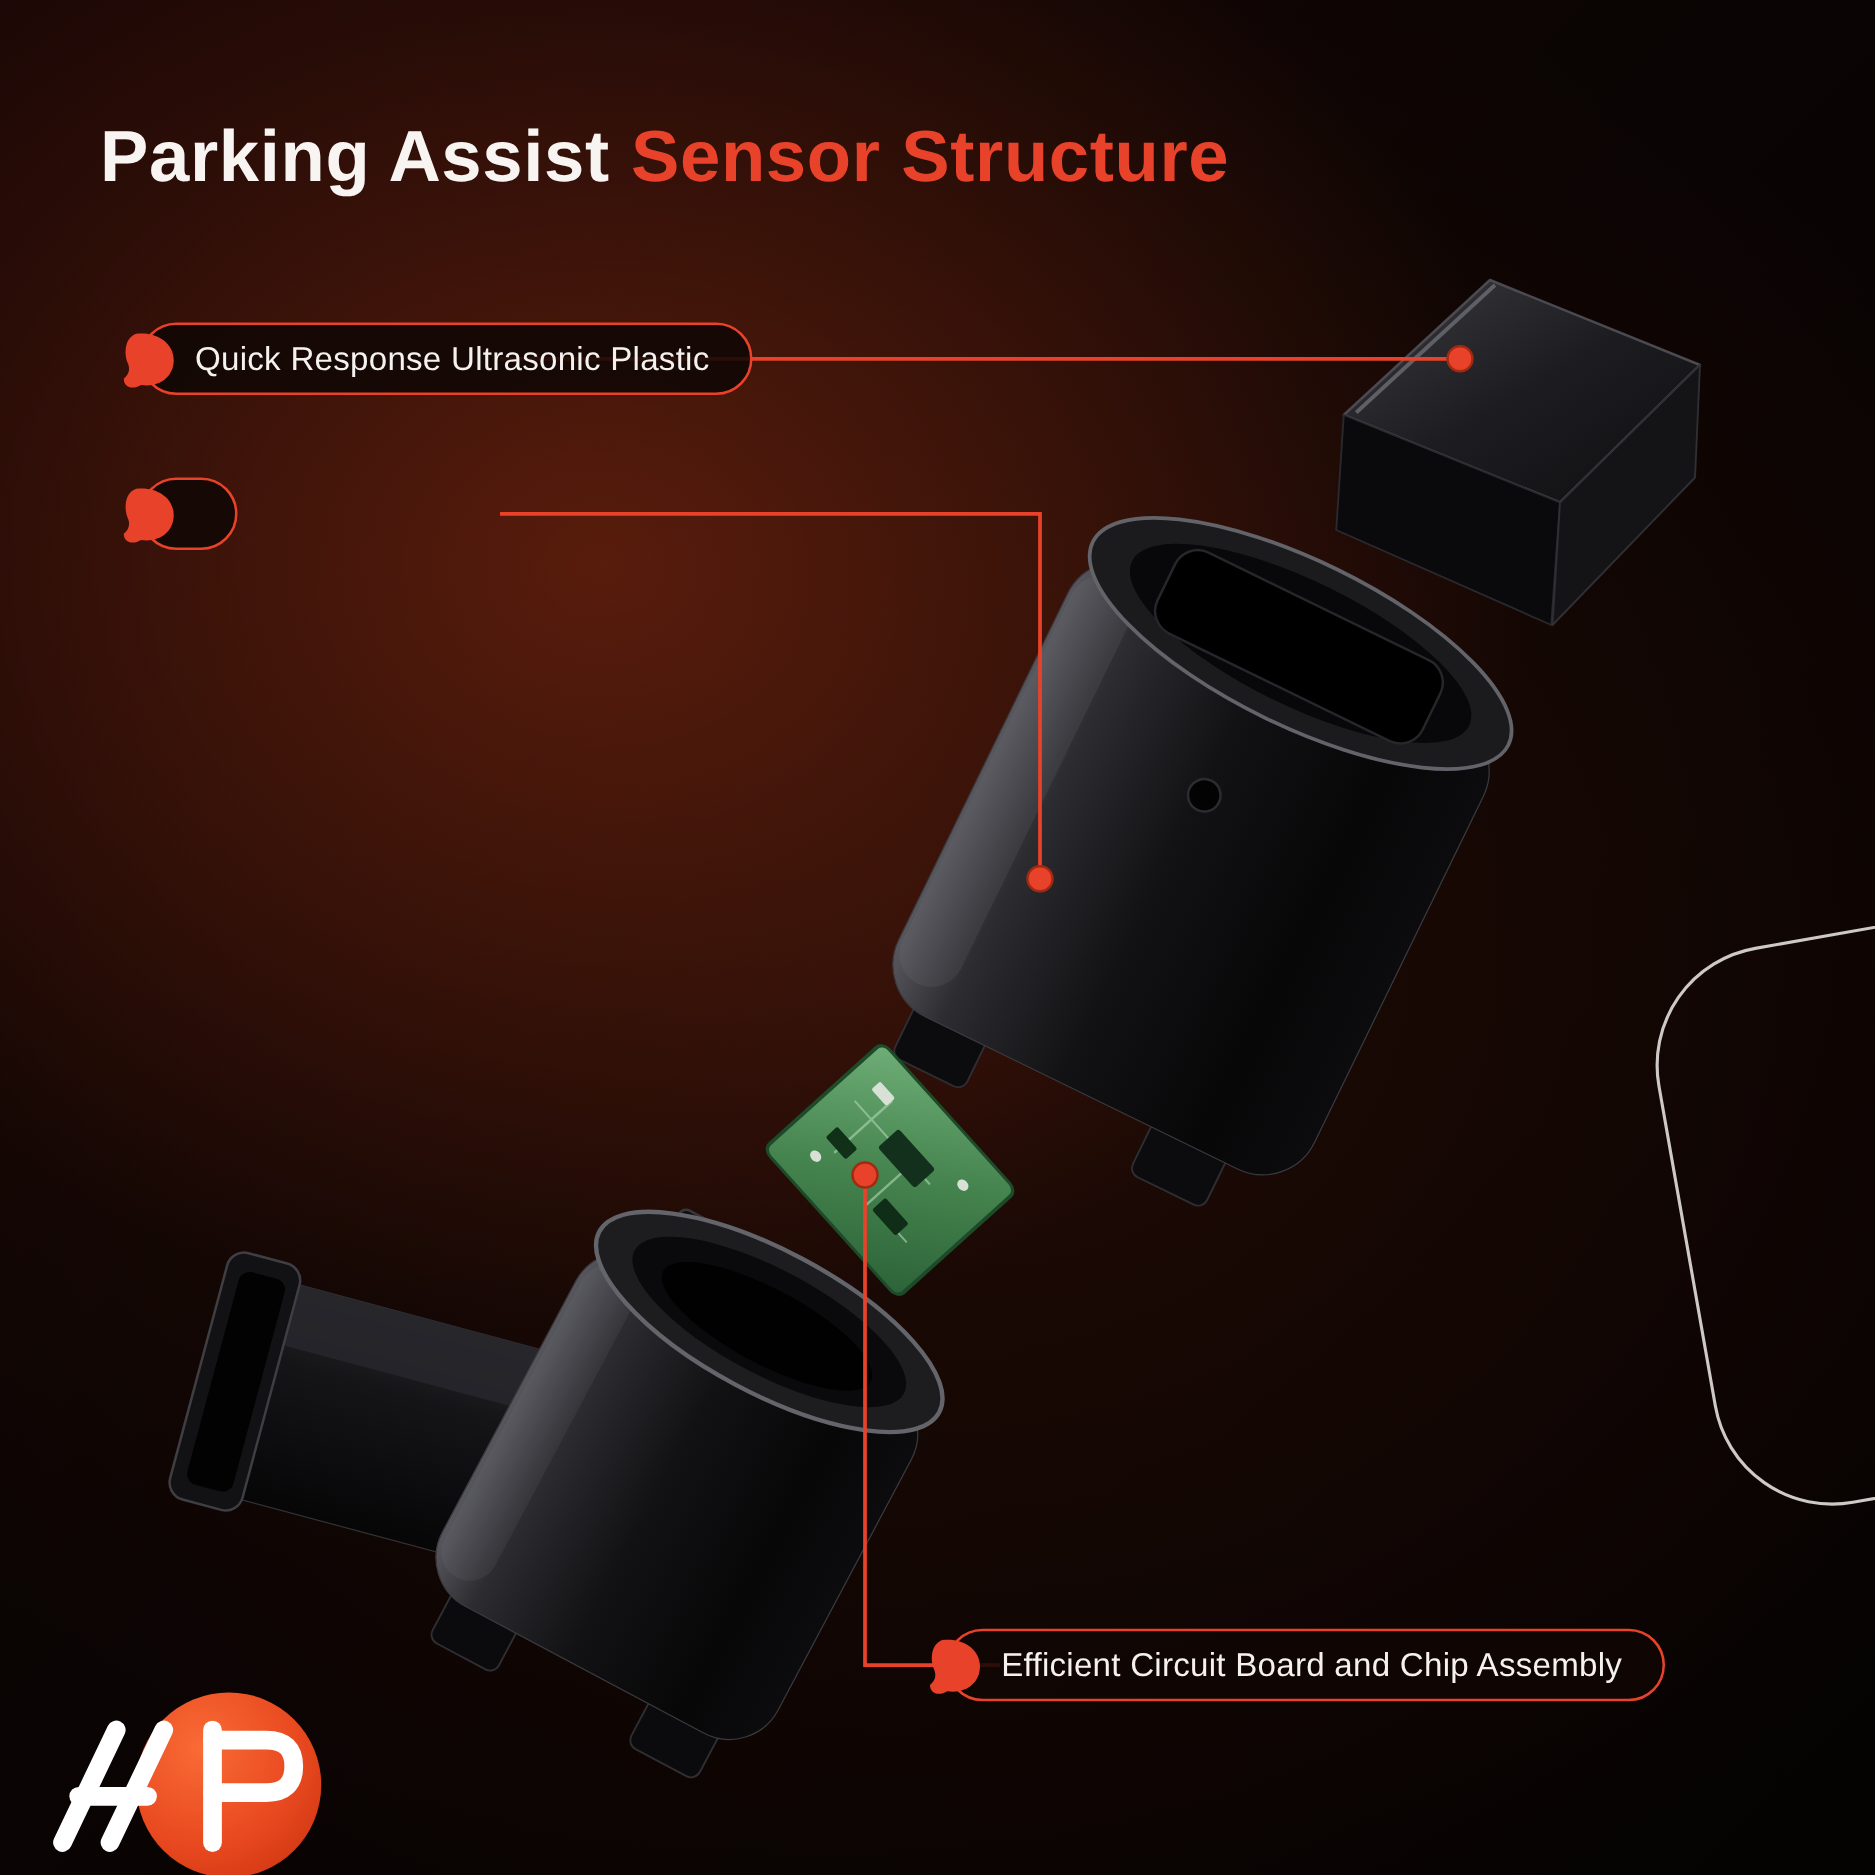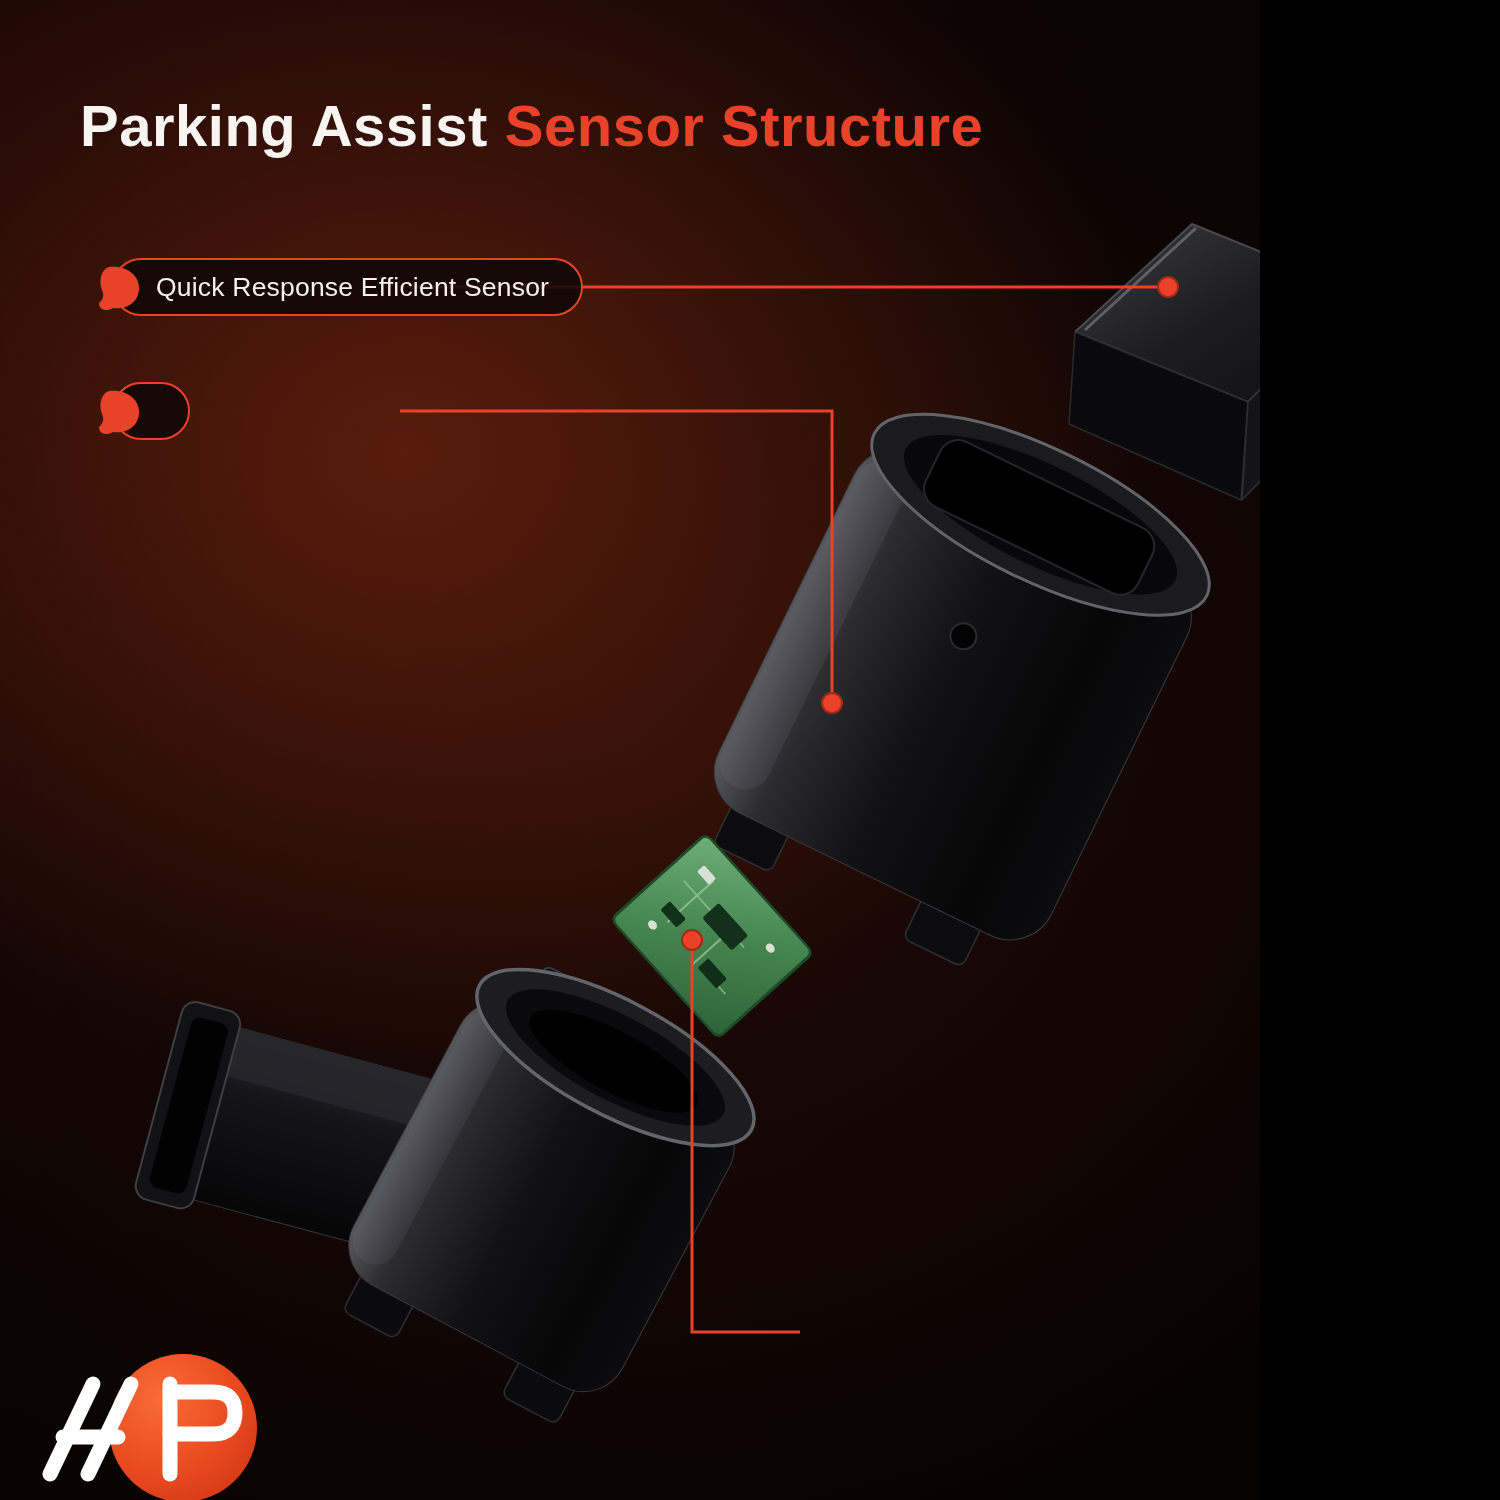--- a/index.html
+++ b/index.html
@@ -1,17 +1,17 @@
 <!DOCTYPE html>
 <html><head>
 <meta charset="utf-8">
 <style>
   html,body{margin:0;padding:0;background:#000;}
   .canvas{
-    position:relative;width:1260px;height:1500px;overflow:hidden;
+    position:relative;width:1500px;height:1500px;overflow:hidden;
     font-family:"Liberation Sans",sans-serif;
     background:
       radial-gradient(1150px 950px at 32% 30%, rgba(150,48,20,.50), rgba(0,0,0,0) 65%),
       radial-gradient(1400px 1200px at 52% 52%, rgba(96,30,12,.28), rgba(0,0,0,0) 70%),
       linear-gradient(135deg,#1a0705 0%,#0a0403 45%,#050202 100%);
   }
   .art{position:absolute;left:0;top:0;}
   .title{
     position:absolute;left:80px;top:92px;
     font-size:58px;font-weight:800;letter-spacing:.5px;
@@ -150,25 +150,33 @@
   <div class="title">
     <span>Parking Assist</span><span class="hl">Sensor Structure</span>
   </div>
 
   <div class="callout" id="c1">
     <span class="marker">
       <svg viewBox="0 0 44 47" width="44" height="47">
           <path d="M12 2 C28 0 42 9 42 23 C42 37 30 45 16 43 C9 47 2 45 2 38 C7 34 7 29 5 25 C2 17 3 5 12 2 Z" fill="#e8432a"></path>
         </svg>
     </span>
-    <span class="label">Quick Response Efficient Sensor</span>
+    <span class="label">Quick Response Ultrasonic Plastic</span>
   </div>
 
   <div class="callout" id="c2">
     <span class="marker">
       <svg viewBox="0 0 44 47" width="44" height="47">
           <path d="M12 2 C28 0 42 9 42 23 C42 37 30 45 16 43 C9 47 2 45 2 38 C7 34 7 29 5 25 C2 17 3 5 12 2 Z" fill="#e8432a"></path>
         </svg>
     </span>
   </div>
 
+  <div class="callout" id="c3">
+    <span class="marker">
+      <svg viewBox="0 0 44 47" width="44" height="47">
+          <path d="M12 2 C28 0 42 9 42 23 C42 37 30 45 16 43 C9 47 2 45 2 38 C7 34 7 29 5 25 C2 17 3 5 12 2 Z" fill="#e8432a"></path>
+        </svg>
+    </span>
+    <span class="label">Efficient Circuit Board and Chip Assembly</span>
+  </div>
 
 </div>
 
 </body></html>

